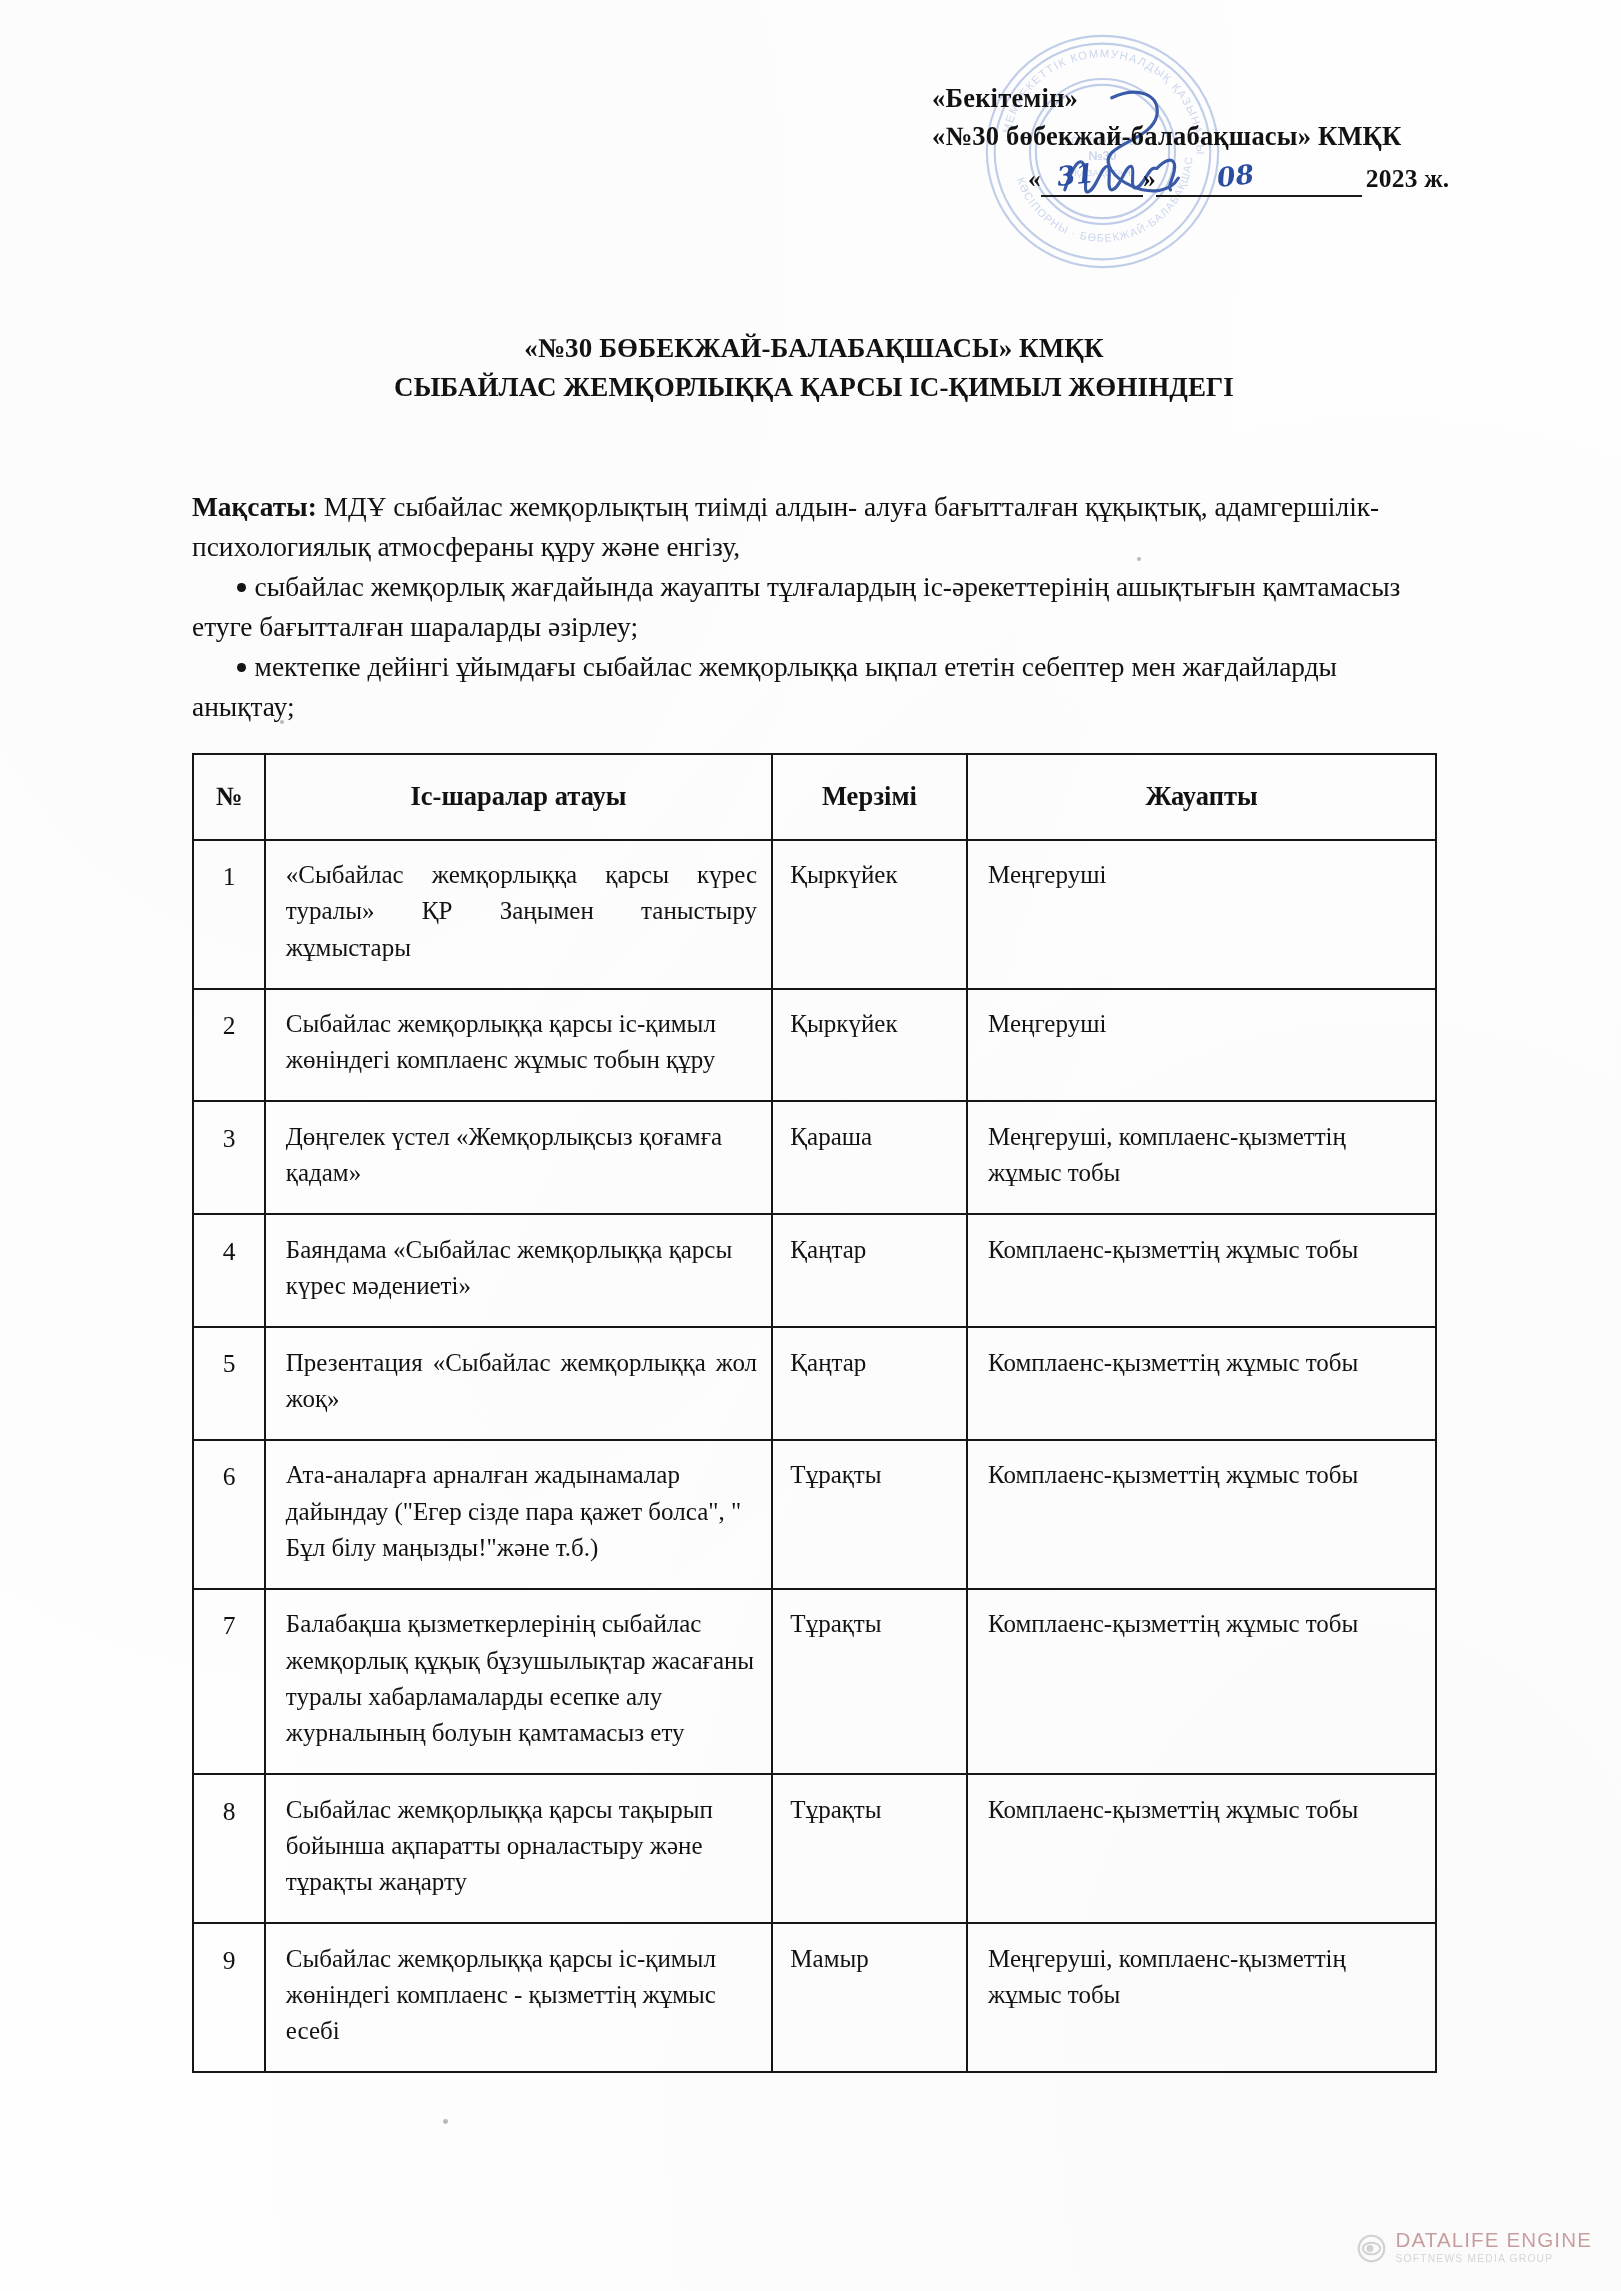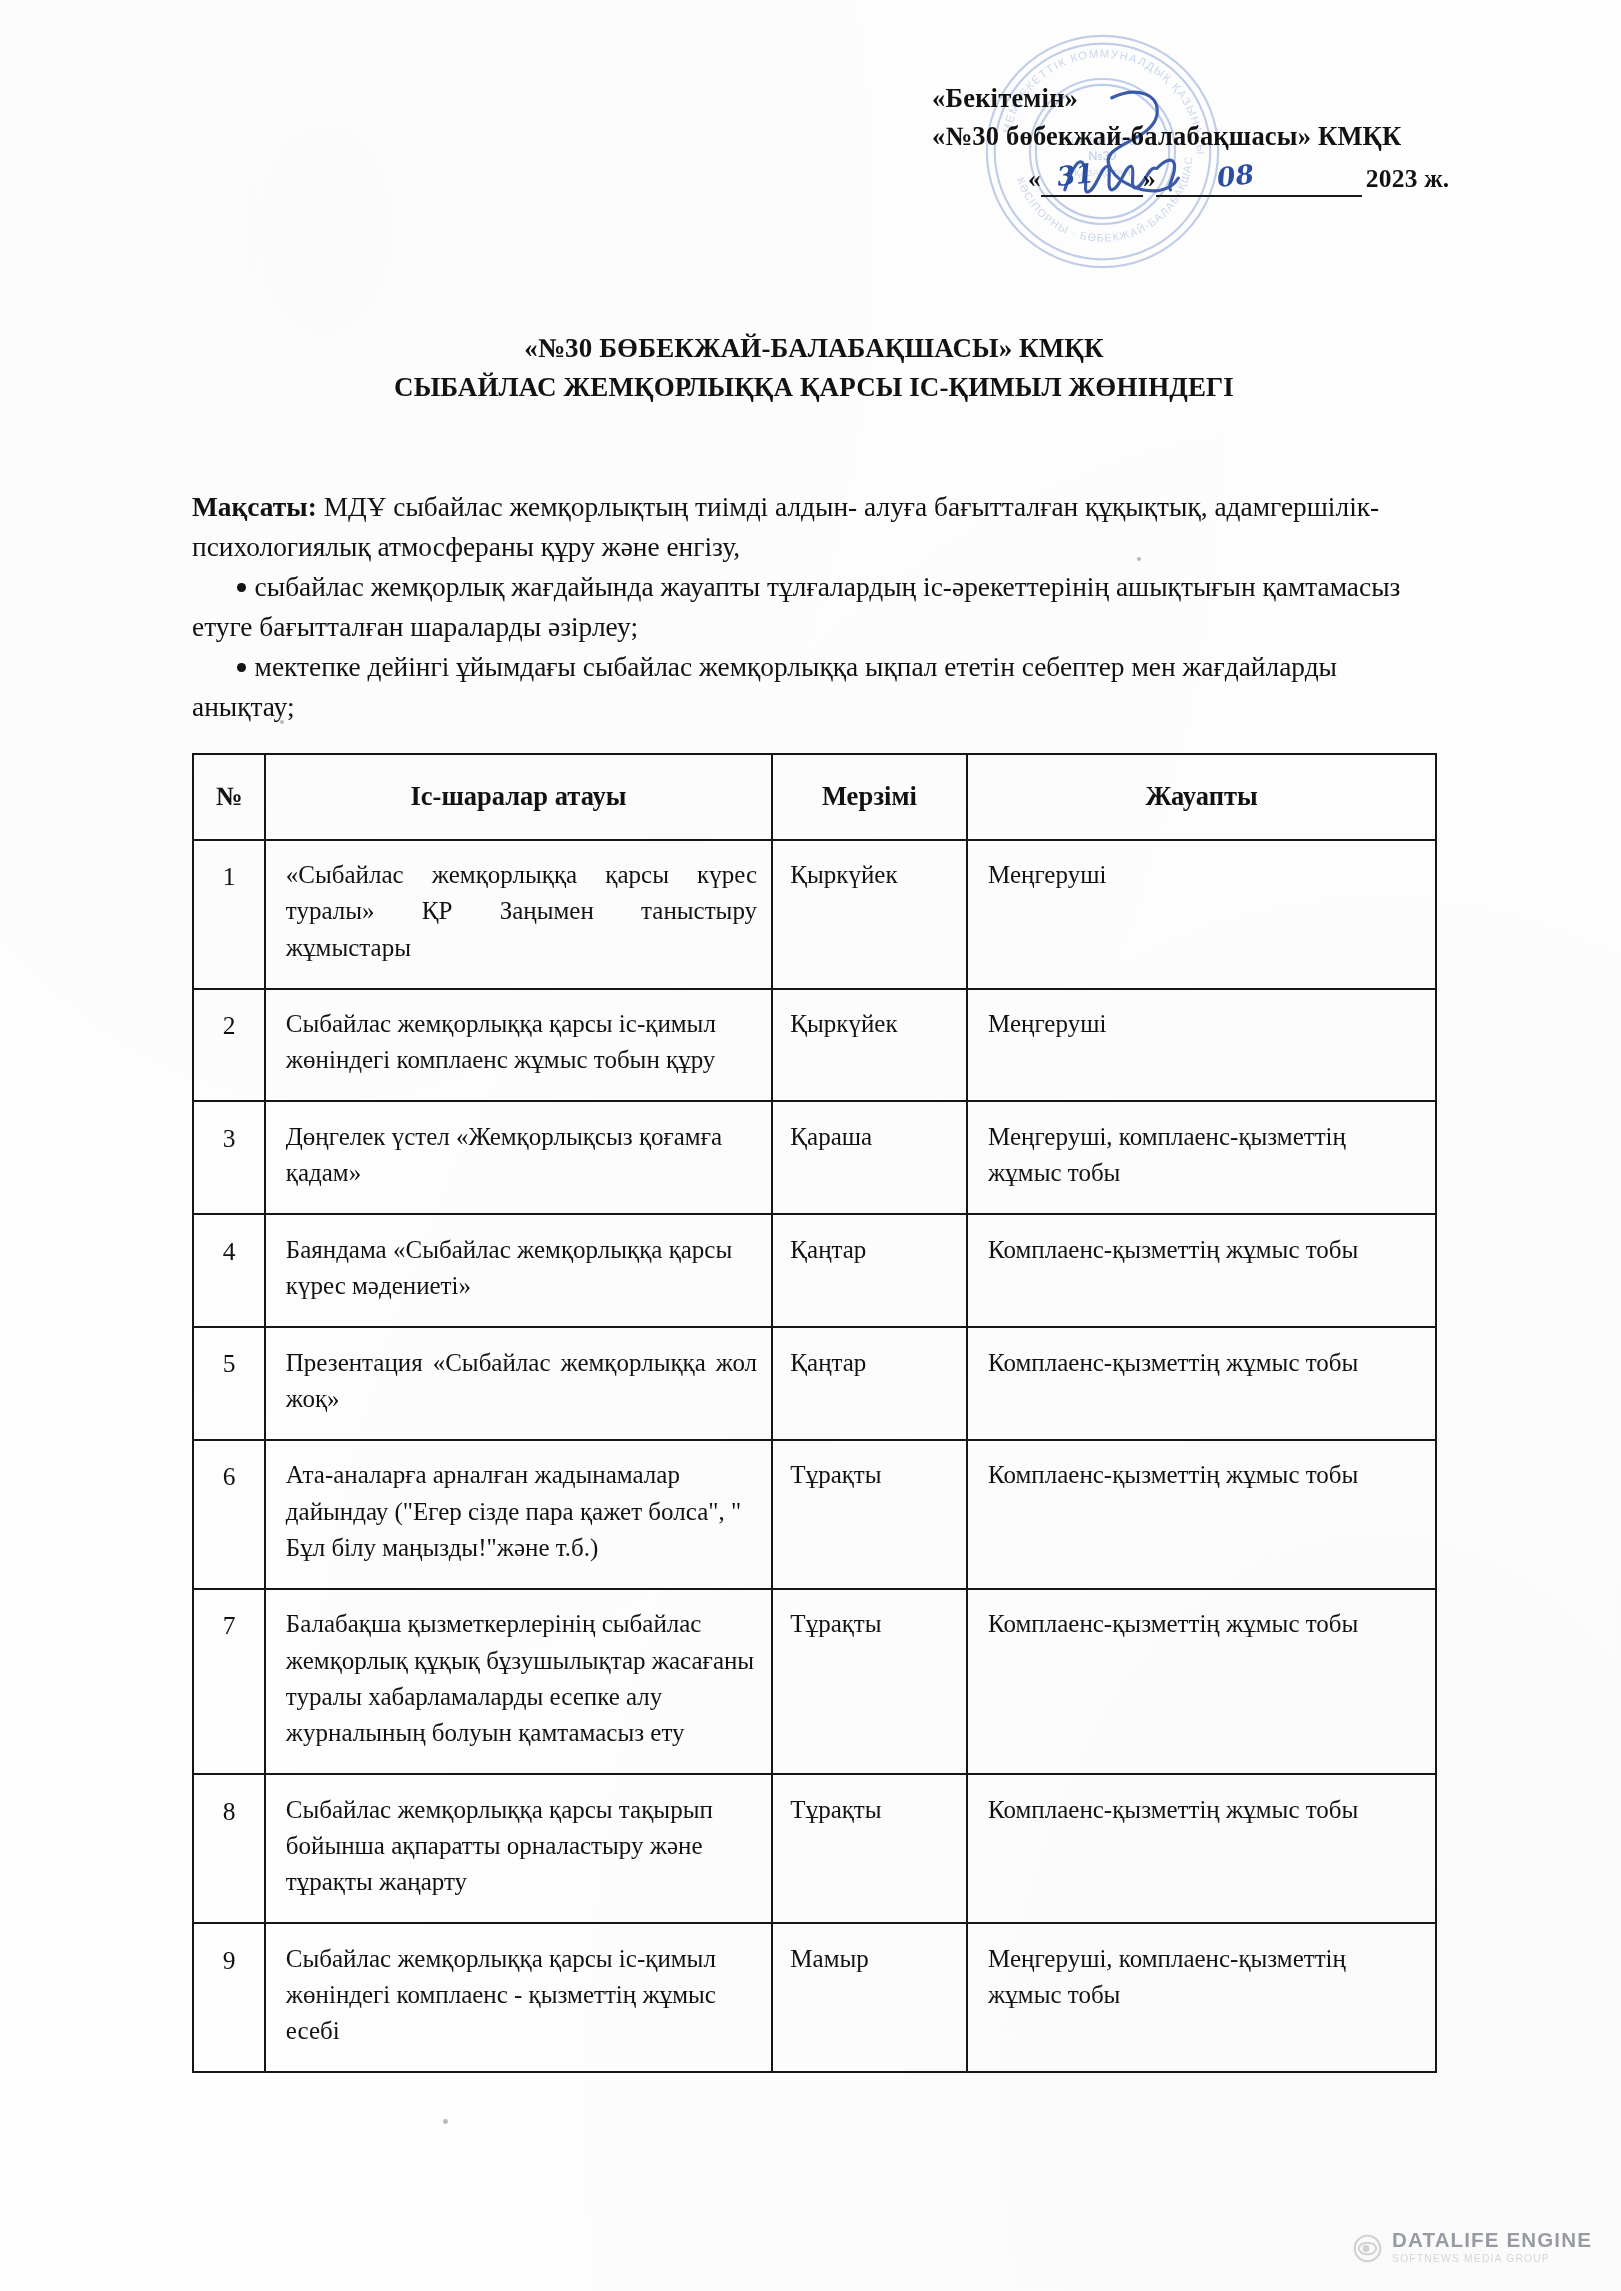--- a/index.html
+++ b/index.html
@@ -197,24 +197,24 @@
     bottom: 25.5px;
     display: flex;
     align-items: center;
     gap: 9.8px;
     opacity: 0.42;
     color: #8d8d8d;
     font-family: "Liberation Sans", sans-serif;
   }
   #dle-watermark .wm-text .wm-main {
     font-size: 20.6px;
-    font-weight: bold;
+    font-weight: normal;
     letter-spacing: 1.1px;
     line-height: 1;
-    color: #0f172a;
+    color: #7f1d1d;
   }
   #dle-watermark .wm-text .wm-sub {
     font-size: 10.3px;
     letter-spacing: 1.2px;
     line-height: 1.5;
     color: #a2a2a2;
   }
 
   
   .speck {

